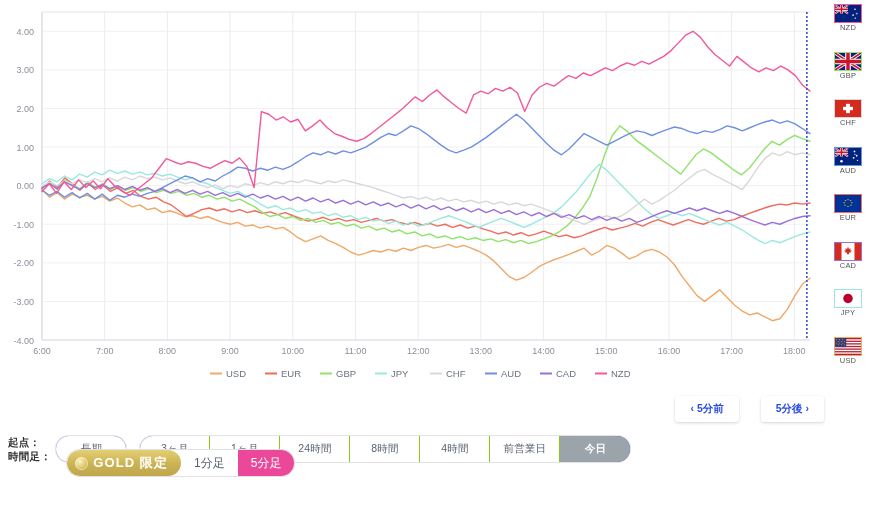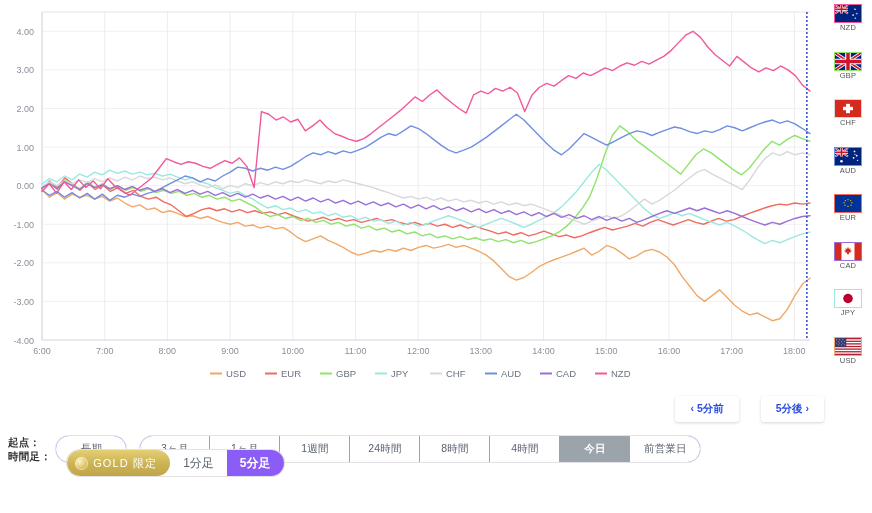--- a/index.html
+++ b/index.html
@@ -74,37 +74,37 @@
 
   .seg-group.standalone { margin-right: 6px; border-radius: 14px; }
 
   .tf-group { display: flex; align-items: stretch; height: 26px;
               border-radius: 14px; overflow: hidden;
               box-shadow: 0 0 0 1px #e2e2e6; background: #fff; }
   .seg-gold {
     display: flex; align-items: center; gap: 5px;
     padding: 0 13px 0 8px;
     background: linear-gradient(180deg,#e3cf72 0%,#cbb253 55%,#c0a64a 100%);
-    color: #fff; font-size: 11px; font-weight: normal;
+    color: #fff; font-size: 13px; font-weight: bold;
     letter-spacing: 1.1px; border-radius: 14px; cursor: pointer;
     white-space: nowrap;
   }
   .gold-medal {
     width: 13px; height: 13px; border-radius: 50%;
     background: radial-gradient(circle at 35% 32%, #fdf3c4 0%, #e6cf79 45%, #b99c36 100%);
     box-shadow: inset 0 0 0 1px rgba(255,255,255,.55);
     flex: 0 0 auto;
   }
   .seg-tf {
     display: flex; align-items: center; justify-content: center;
     min-width: 56px; padding: 0 13px;
     font-size: 12px; color: #5a6270; background: #fff;
     cursor: pointer; white-space: nowrap;
   }
-  .seg-tf.selected { background: #8b5cf6; color: #fff; font-weight: bold; }
+  .seg-tf.selected { background: #ec4899; color: #fff; font-weight: normal; }
 </style>
 </head>
 <body>
 
 <div id="app">
 
   <div class="chart-wrap">
     <svg class="chart-svg" id="chart" width="824" height="392">
         <rect x="42" y="12" width="768" height="328" fill="#ffffff"></rect>
         <line x1="42" y1="31.29411764705884" x2="810" y2="31.29411764705884" stroke="#f0f0f3" stroke-width="1"></line>
@@ -337,26 +337,25 @@
   </div>
 
   <div class="ctrl-row" id="row-origin">
     <span class="ctrl-label">起点：</span>
     <div class="seg-group standalone" id="origin-first">
         <div class="seg">長期</div>
       </div>
     <div class="seg-group" id="origin-rest">
         <div class="seg">3ヶ月</div>
         <div class="seg">1ヶ月</div>
-        <div class="seg">1週間</div>
         <div class="seg">24時間</div>
         <div class="seg">8時間</div>
         <div class="seg">4時間</div>
+        <div class="seg">前営業日</div>
         <div class="seg selected">今日</div>
-        <div class="seg">前営業日</div>
       </div>
   </div>
 
   <div class="ctrl-row" id="row-tf">
     <span class="ctrl-label">時間足：</span>
     <div class="tf-group" id="tf-group">
       <div class="seg-gold">
         <span class="gold-medal"></span>
         <span>GOLD 限定</span>
       </div>

